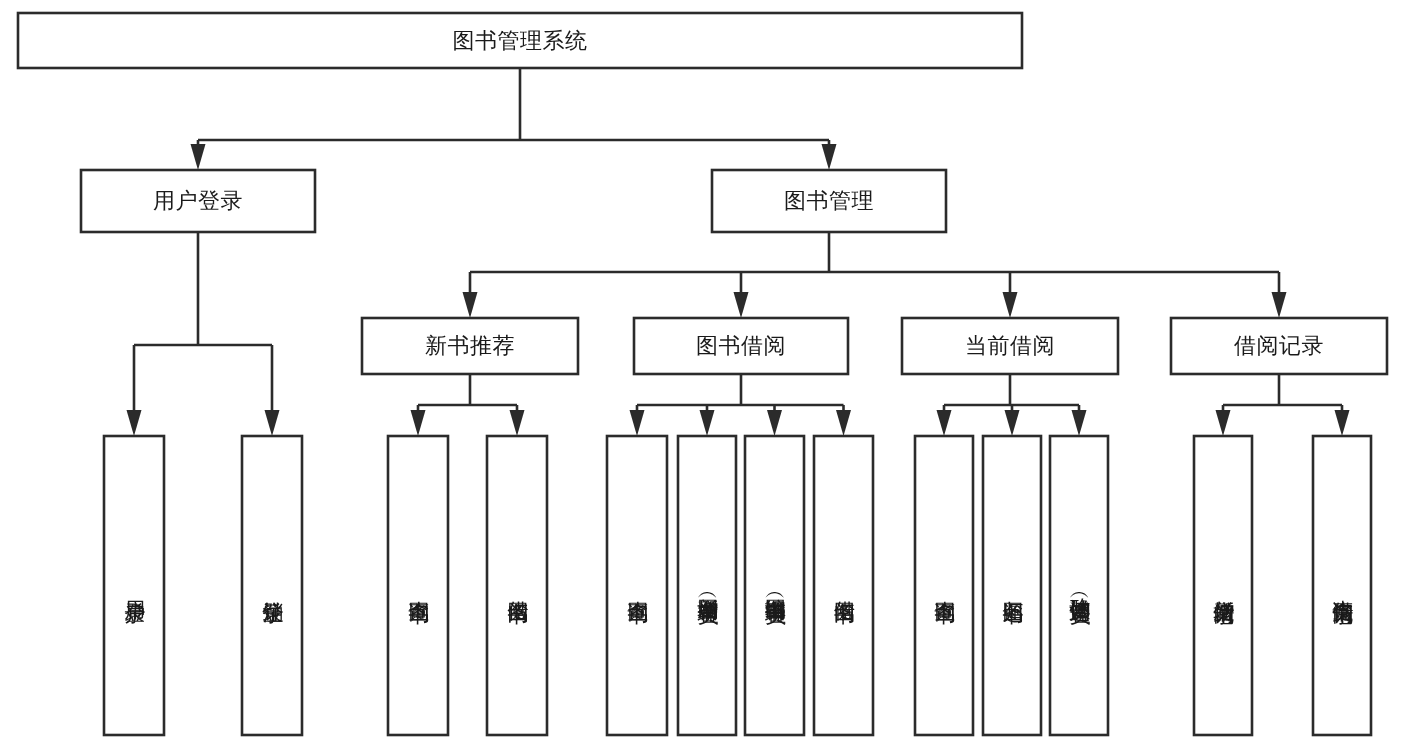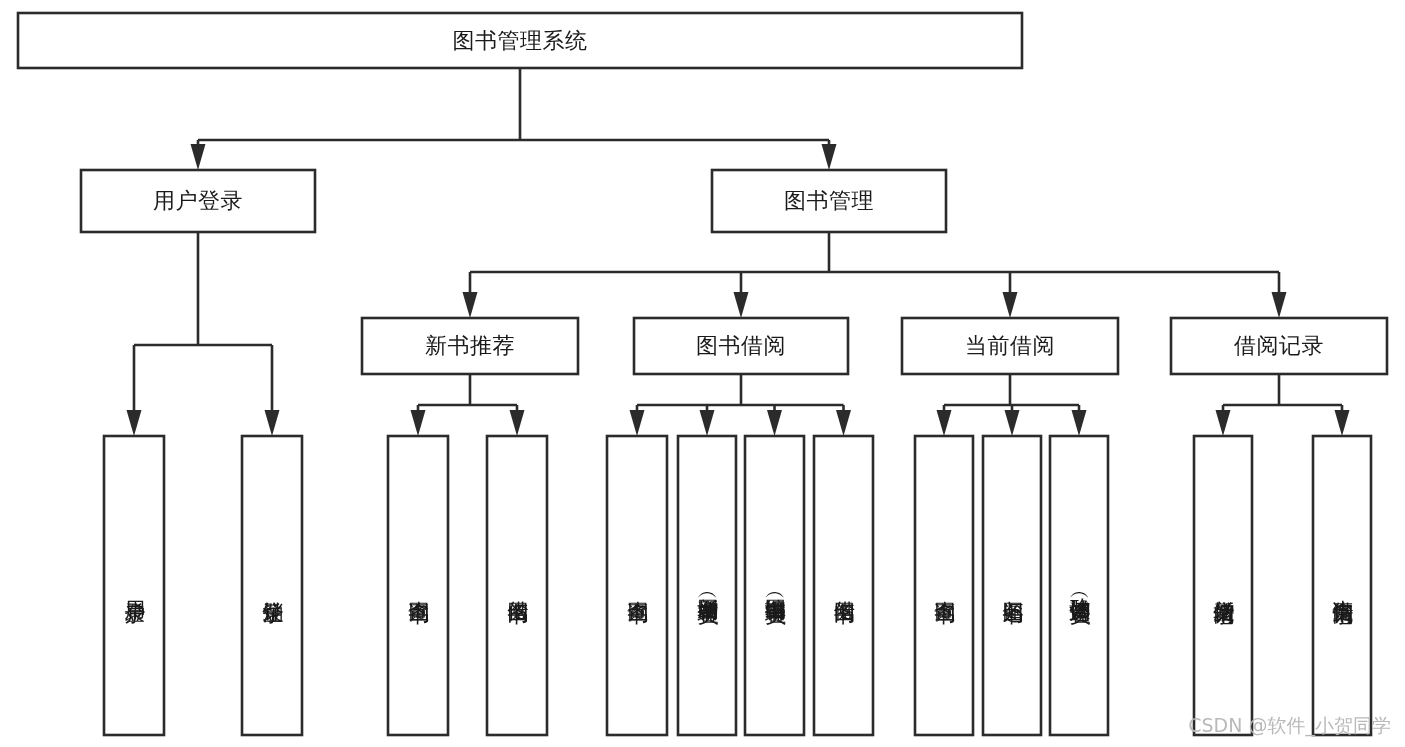--- a/index.html
+++ b/index.html
@@ -177,14 +177,13 @@
       <div class="vlabel" style="left: 678px; top: 436px; width: 58px; height: 299px;">新增图书（管理员）</div>
       <div class="vlabel" style="left: 745px; top: 436px; width: 59px; height: 299px;">编辑图书（管理员）</div>
       <div class="vlabel" style="left: 814px; top: 436px; width: 59px; height: 299px;">借阅图书</div>
       <div class="vlabel" style="left: 915px; top: 436px; width: 58px; height: 299px;">查询图书</div>
       <div class="vlabel" style="left: 983px; top: 436px; width: 58px; height: 299px;">归还图书</div>
       <div class="vlabel" style="left: 1050px; top: 436px; width: 58px; height: 299px;">确认归还（管理员）</div>
       <div class="vlabel" style="left: 1194px; top: 436px; width: 58px; height: 299px;">新增借阅记录</div>
       <div class="vlabel" style="left: 1313px; top: 436px; width: 58px; height: 299px;">查询借阅记录</div>
     </div>
 
-  <div class="watermark">CSDN @软件_小贺同学</div>
 </div>
 
 </body></html>

